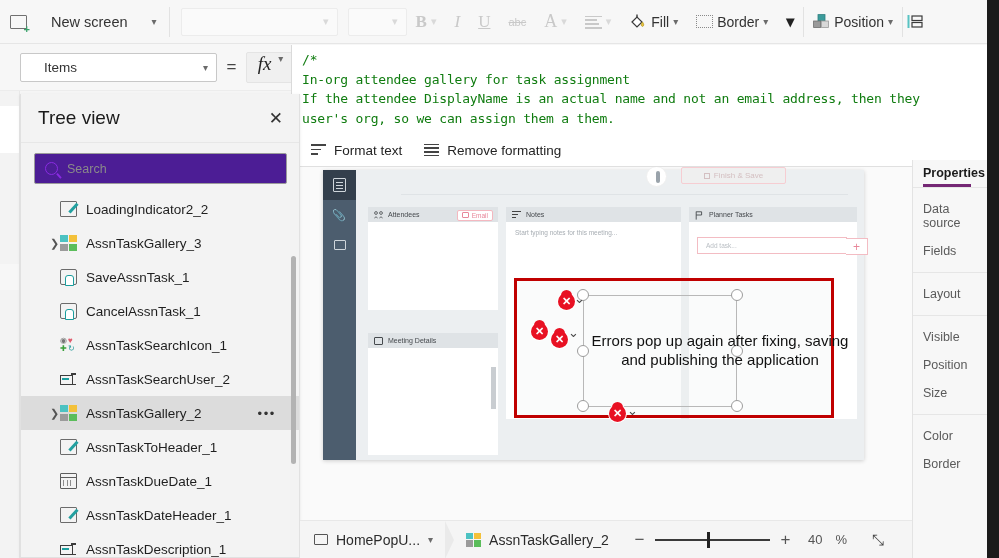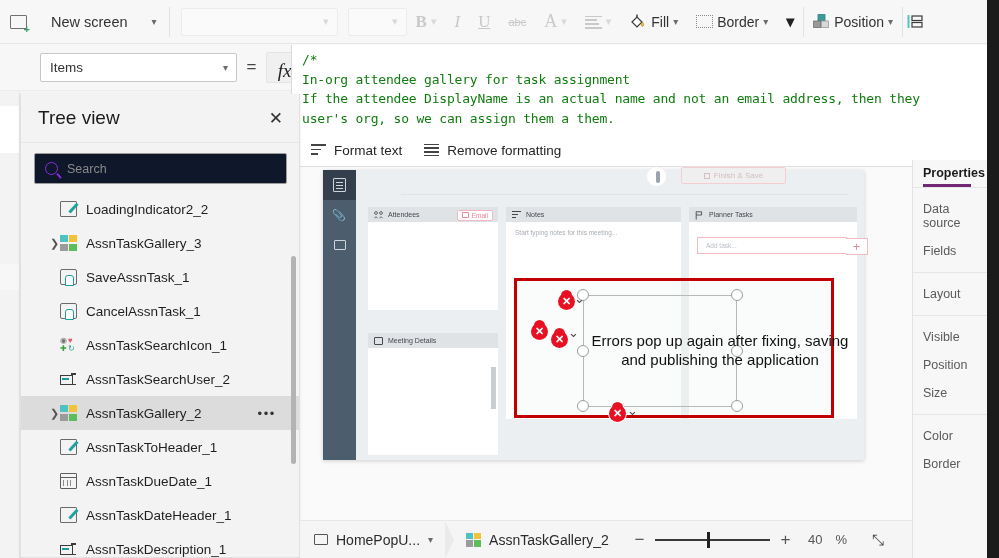--- a/index.html
+++ b/index.html
@@ -51,29 +51,29 @@
   .ic-reorder { width: 17px; height: 15px; }
   .ic-align { width: 16px; height: 15px; }
 
   
   .propbar {
     position: absolute; left: 0; top: 44px; width: 999px; height: 47px;
     background: #f7f7f7; display: flex; align-items: center;
     border-bottom: 1px solid #ececec;
   }
   .prop-select {
-    margin-left: 20px; width: 197px; height: 29px; background: #fff;
+    margin-left: 0; width: 197px; height: 29px; background: #fff;
     border: 1px solid #c8c8c8; border-radius: 2px;
     display: flex; align-items: center; justify-content: space-between;
-    padding: 0 8px 0 9px; font-size: 13.5px; color: #333;
+    padding: 0 8px 0 23px; font-size: 13.5px; color: #333;
   }
   .eq { width: 29px; text-align: center; font-size: 17px; color: #444; }
   .fx-btn {
     width: 49px; height: 31px; background: #f0f0f0; border: 1px solid #e4e4e4;
-    border-radius: 2px; display: flex; align-items: flex-end;
+    border-radius: 2px; display: flex; align-items: flex-start;
     justify-content: center; gap: 7px;
   }
   .fx-it { font-family: "Liberation Serif", serif; font-style: italic; font-size: 19px; color: #222; }
 
   
   .fx-editor {
     position: absolute; left: 291px; top: 45px; width: 708px; height: 89px;
     background: #fff; border-left: 1px solid #dadada;
     padding: 5px 0 0 10px; overflow: hidden;
   }
@@ -104,21 +104,21 @@
     box-shadow: 0 1px 3px rgba(0,0,0,.09);
   }
   .tv-head {
     height: 49px; display: flex; align-items: center; justify-content: space-between;
     padding: 0 16px 0 17px; border-bottom: 1px solid #e7e7e7; background: #f3f3f3;
   }
   .tv-title { font-size: 19px; color: #1b1b1b; }
   .tv-close { font-size: 17px; color: #333; line-height: 1; }
   .tv-searchwrap { padding: 10px 12px 8px 13px; }
   .tv-search {
-    height: 31px; background: #0f172a; border: 1px solid #9b9b9b; border-radius: 2px;
+    height: 31px; background: #4c1d95; border: 1px solid #9b9b9b; border-radius: 2px;
     display: flex; align-items: center; gap: 9px; padding: 0 10px;
   }
   .ic-search { width: 13px; height: 13px; border: 1.7px solid #8a2be2; border-radius: 50%; position: relative; flex: none; }
   .ic-search::after { content: ""; position: absolute; width: 1.7px; height: 6px; background: #8a2be2;
     right: -2.5px; bottom: -4.5px; transform: rotate(-42deg); }
   .tv-ph { font-size: 12.5px; color: #8a8a8a; }
 
   .tv-list { position: relative; height: 366px; overflow: hidden; }
   .tv-row {
     height: 34px; display: flex; align-items: center; padding-left: 39px;

